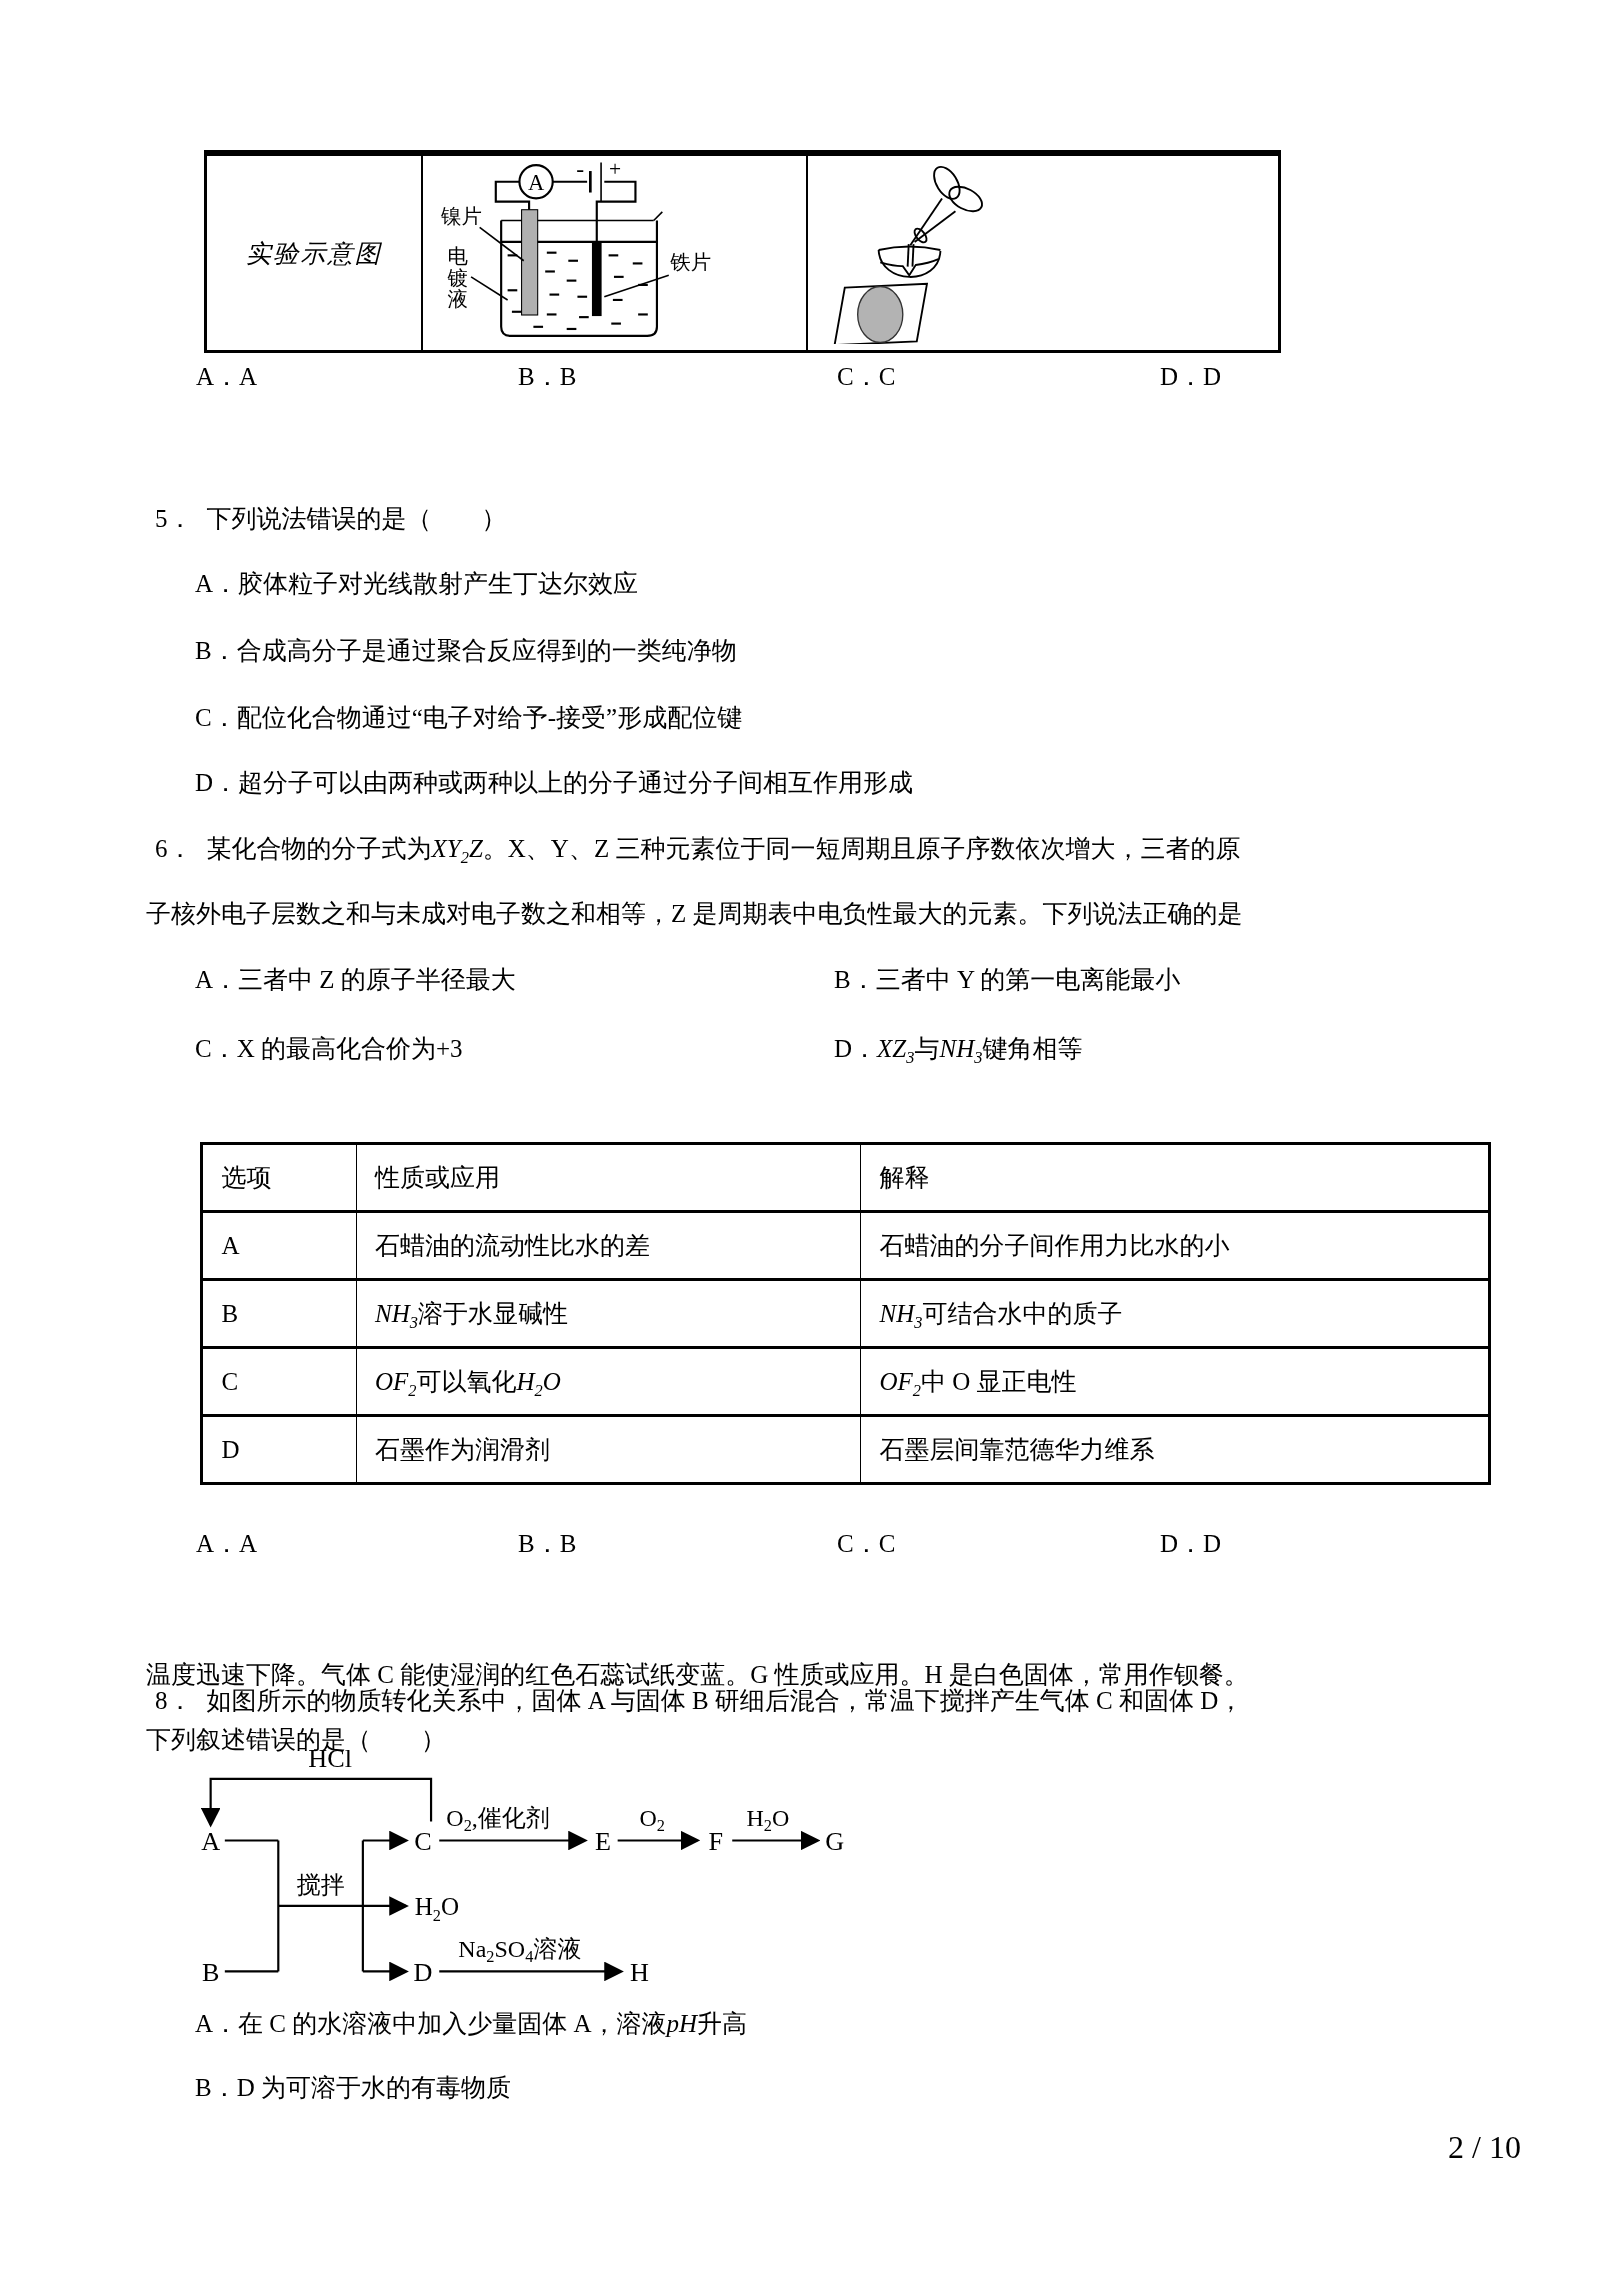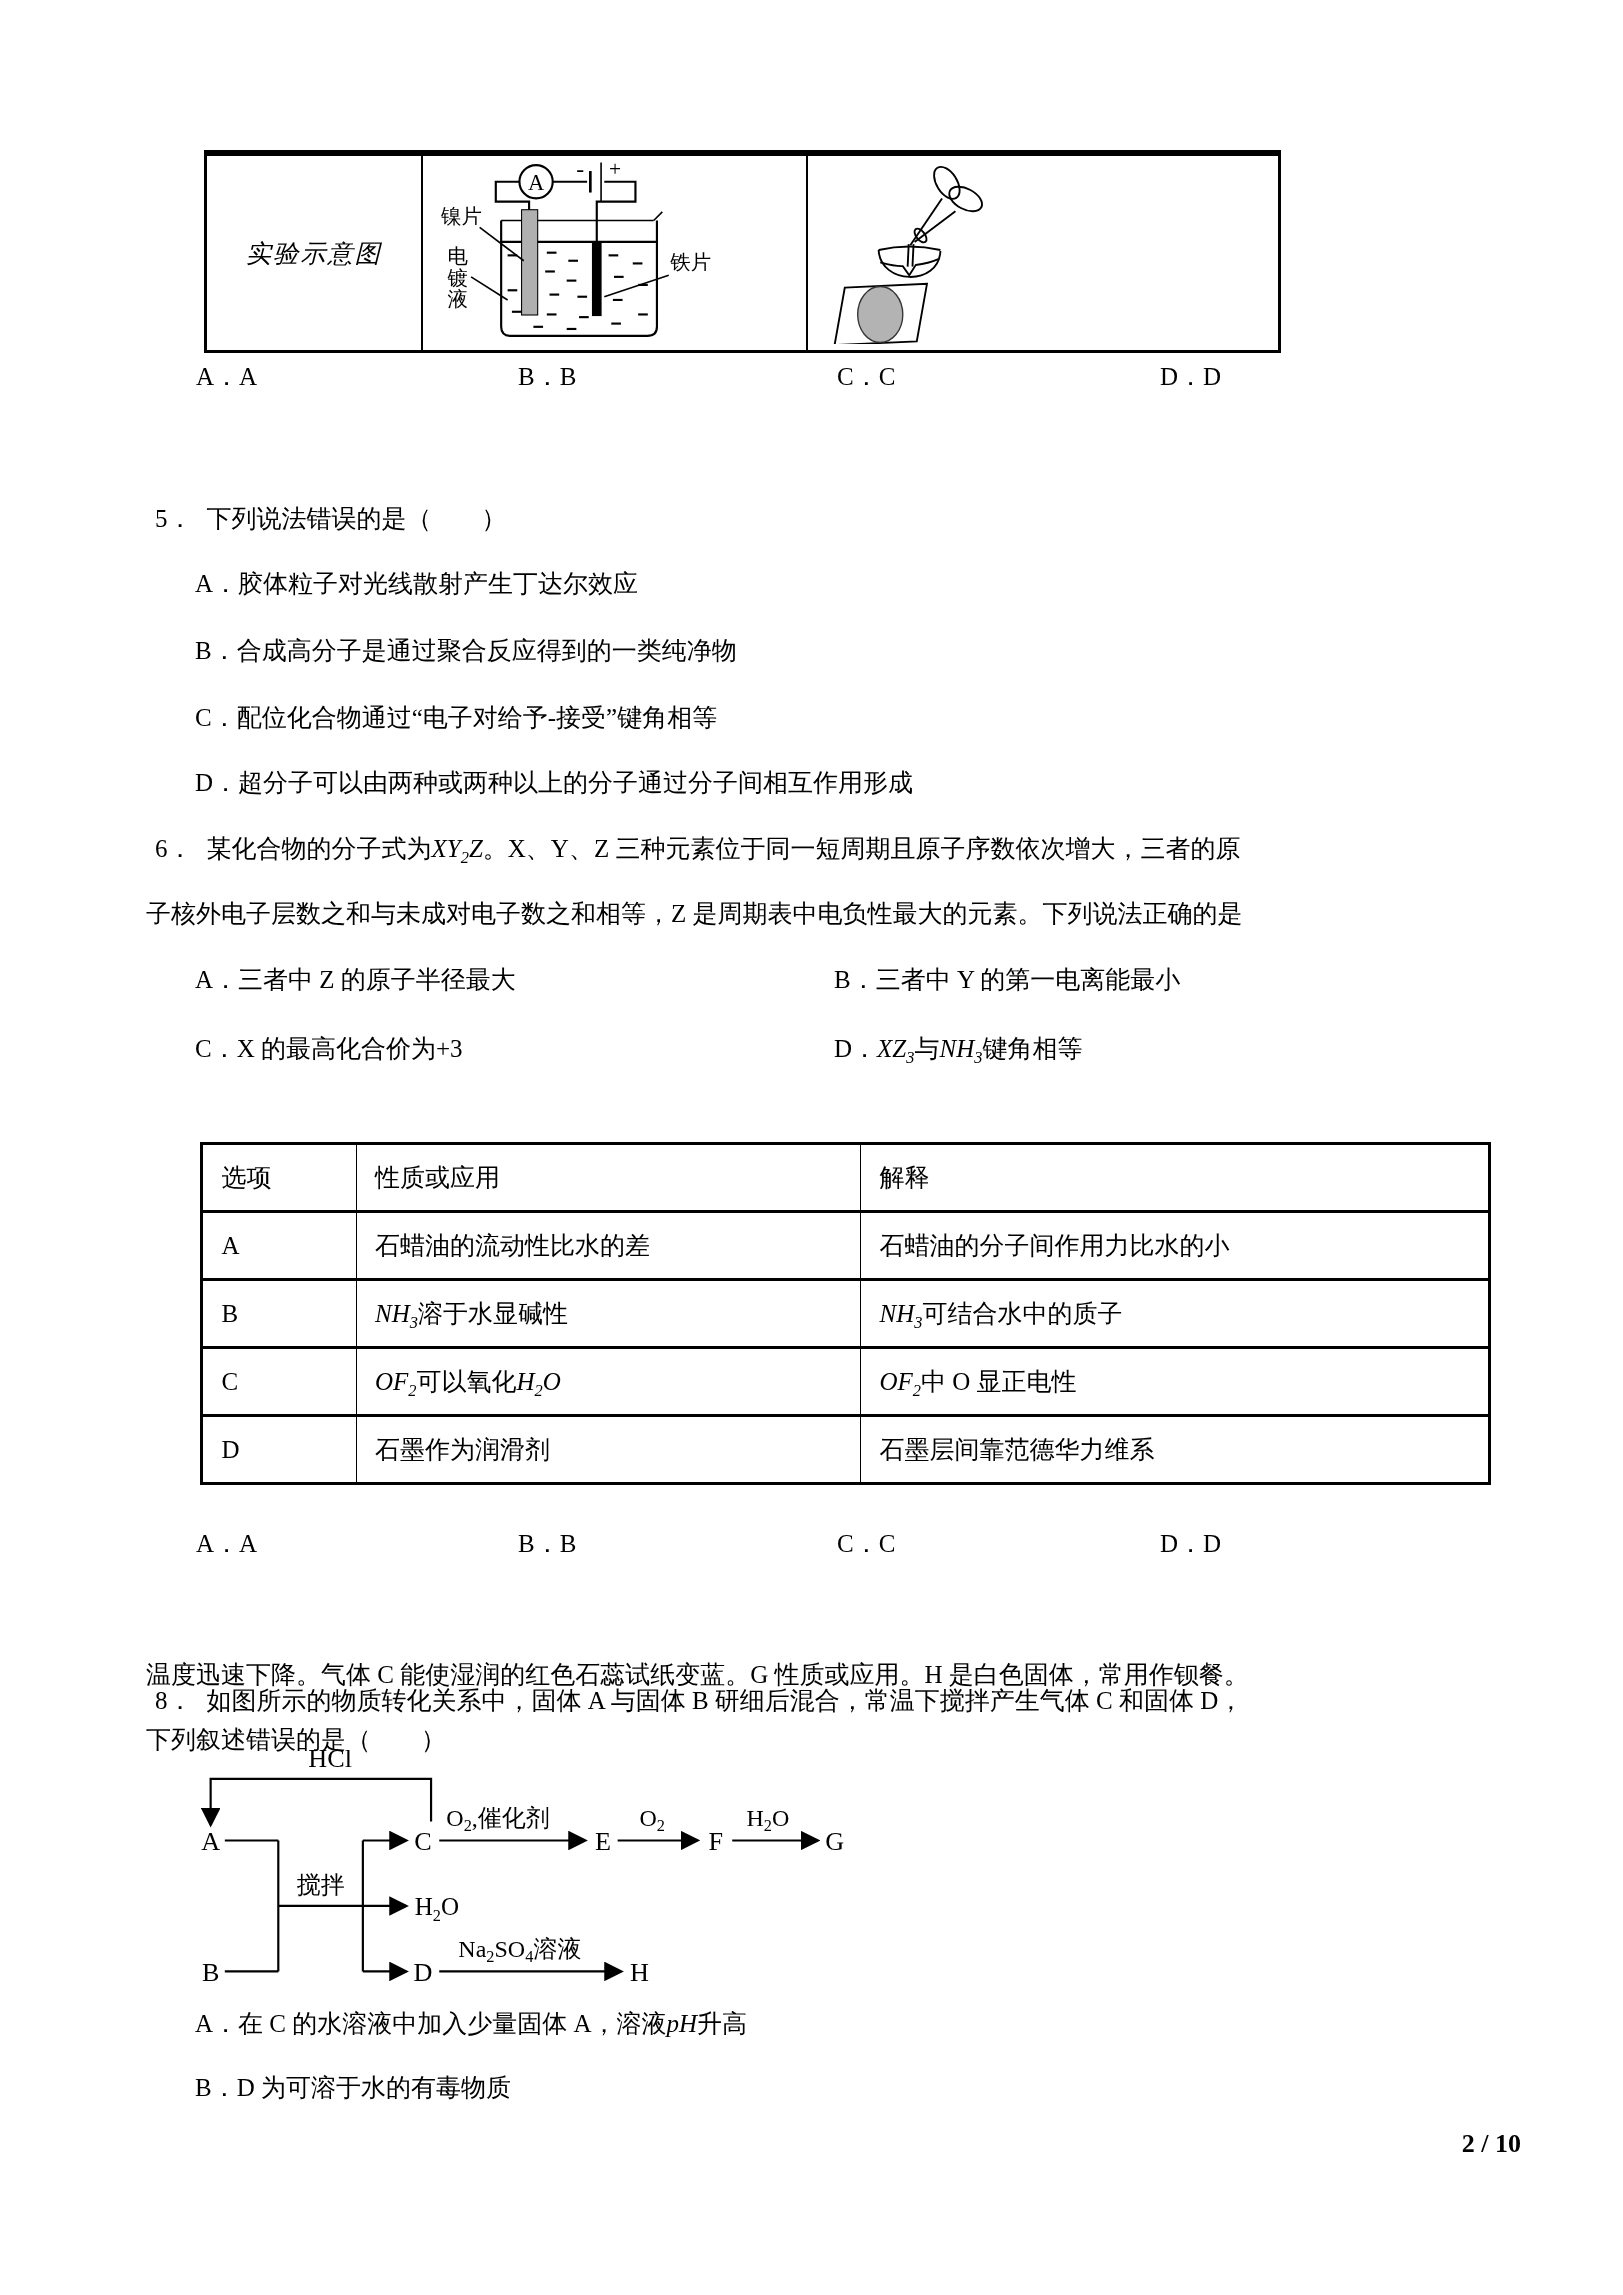--- a/index.html
+++ b/index.html
@@ -21,21 +21,21 @@
   #t2{border:3.3px solid #000;}
   #t2 td{border-left:1.6px solid #000;border-right:1.6px solid #000;
          border-top:3.8px solid #000;border-bottom:3.8px solid #000;
          height:65px;padding:0 0 0 18.5px;vertical-align:middle;}
   #t2 .k{width:134px;}
   #t2 .p{width:485px;}
   #t2 .e{width:608px;}
   .optitem{position:absolute;white-space:nowrap;}
   svg text{font-family:"Liberation Serif","DejaVu Serif",serif;}
   #pageno{position:absolute;top:2129px;left:1434px;width:87px;text-align:right;
-          font-weight:bold;font-size:26px;}
+          font-weight:normal;font-size:32px;}
 </style>
 </head>
 <body>
 
 <div id="page">
 
   <table id="t1">
     <tbody>
         <tr>
       <td class="c1">实验示意图</td>
@@ -135,21 +135,21 @@
     <span class="optitem" style="left:518px;top:360px">B．B</span>
     <span class="optitem" style="left:837px;top:360px">C．C</span>
     <span class="optitem" style="left:1160px;top:360px">D．D</span>
   </div>
 
   <div class="line" style="left:155px;top:502px">
     <span class="qnum">5．</span><span>下列说法错误的是（　　）</span>
   </div>
   <div class="line" style="left:195px;top:634px">B．合成高分子是通过聚合反应得到的一类纯净物</div>
   <div class="line" style="left:195px;top:567px">A．胶体粒子对光线散射产生丁达尔效应</div>
-  <div class="line" style="left:195px;top:701px">C．配位化合物通过“电子对给予-接受”键角相等</div>
+  <div class="line" style="left:195px;top:701px">C．配位化合物通过“电子对给予-接受”形成配位键</div>
   <div class="line" style="left:195px;top:766px">D．超分子可以由两种或两种以上的分子通过分子间相互作用形成</div>
 
   <div class="line" style="left:155px;top:832px">
     <span class="qnum">6．</span><span><span>某化合物的分子式为</span><span class="it">XY</span><sub class="it">2</sub><span class="it">Z</span><span>。X、Y、Z 三种元素位于同一短周期且原子序数依次增大，三者的原</span></span>
   </div>
   <div class="line" style="left:146px;top:897px"><span>子核外电子层数之和与未成对电子数之和相等，Z 是周期表中电负性最大的元素。下列说法正确的是</span></div>
   <div class="line" style="left:195px;top:963px"><span>A．三者中 Z 的原子半径最大</span></div>
   <div class="line" style="left:834px;top:963px"><span>B．三者中 Y 的第一电离能最小</span></div>
   <div class="line" style="left:195px;top:1032px"><span>C．X 的最高化合价为+3</span></div>
   <div class="line" style="left:834px;top:1032px"><span>D．</span><span class="it">XZ</span><sub class="it">3</sub><span>与</span><span class="it">NH</span><sub class="it">3</sub><span>键角相等</span></div>

